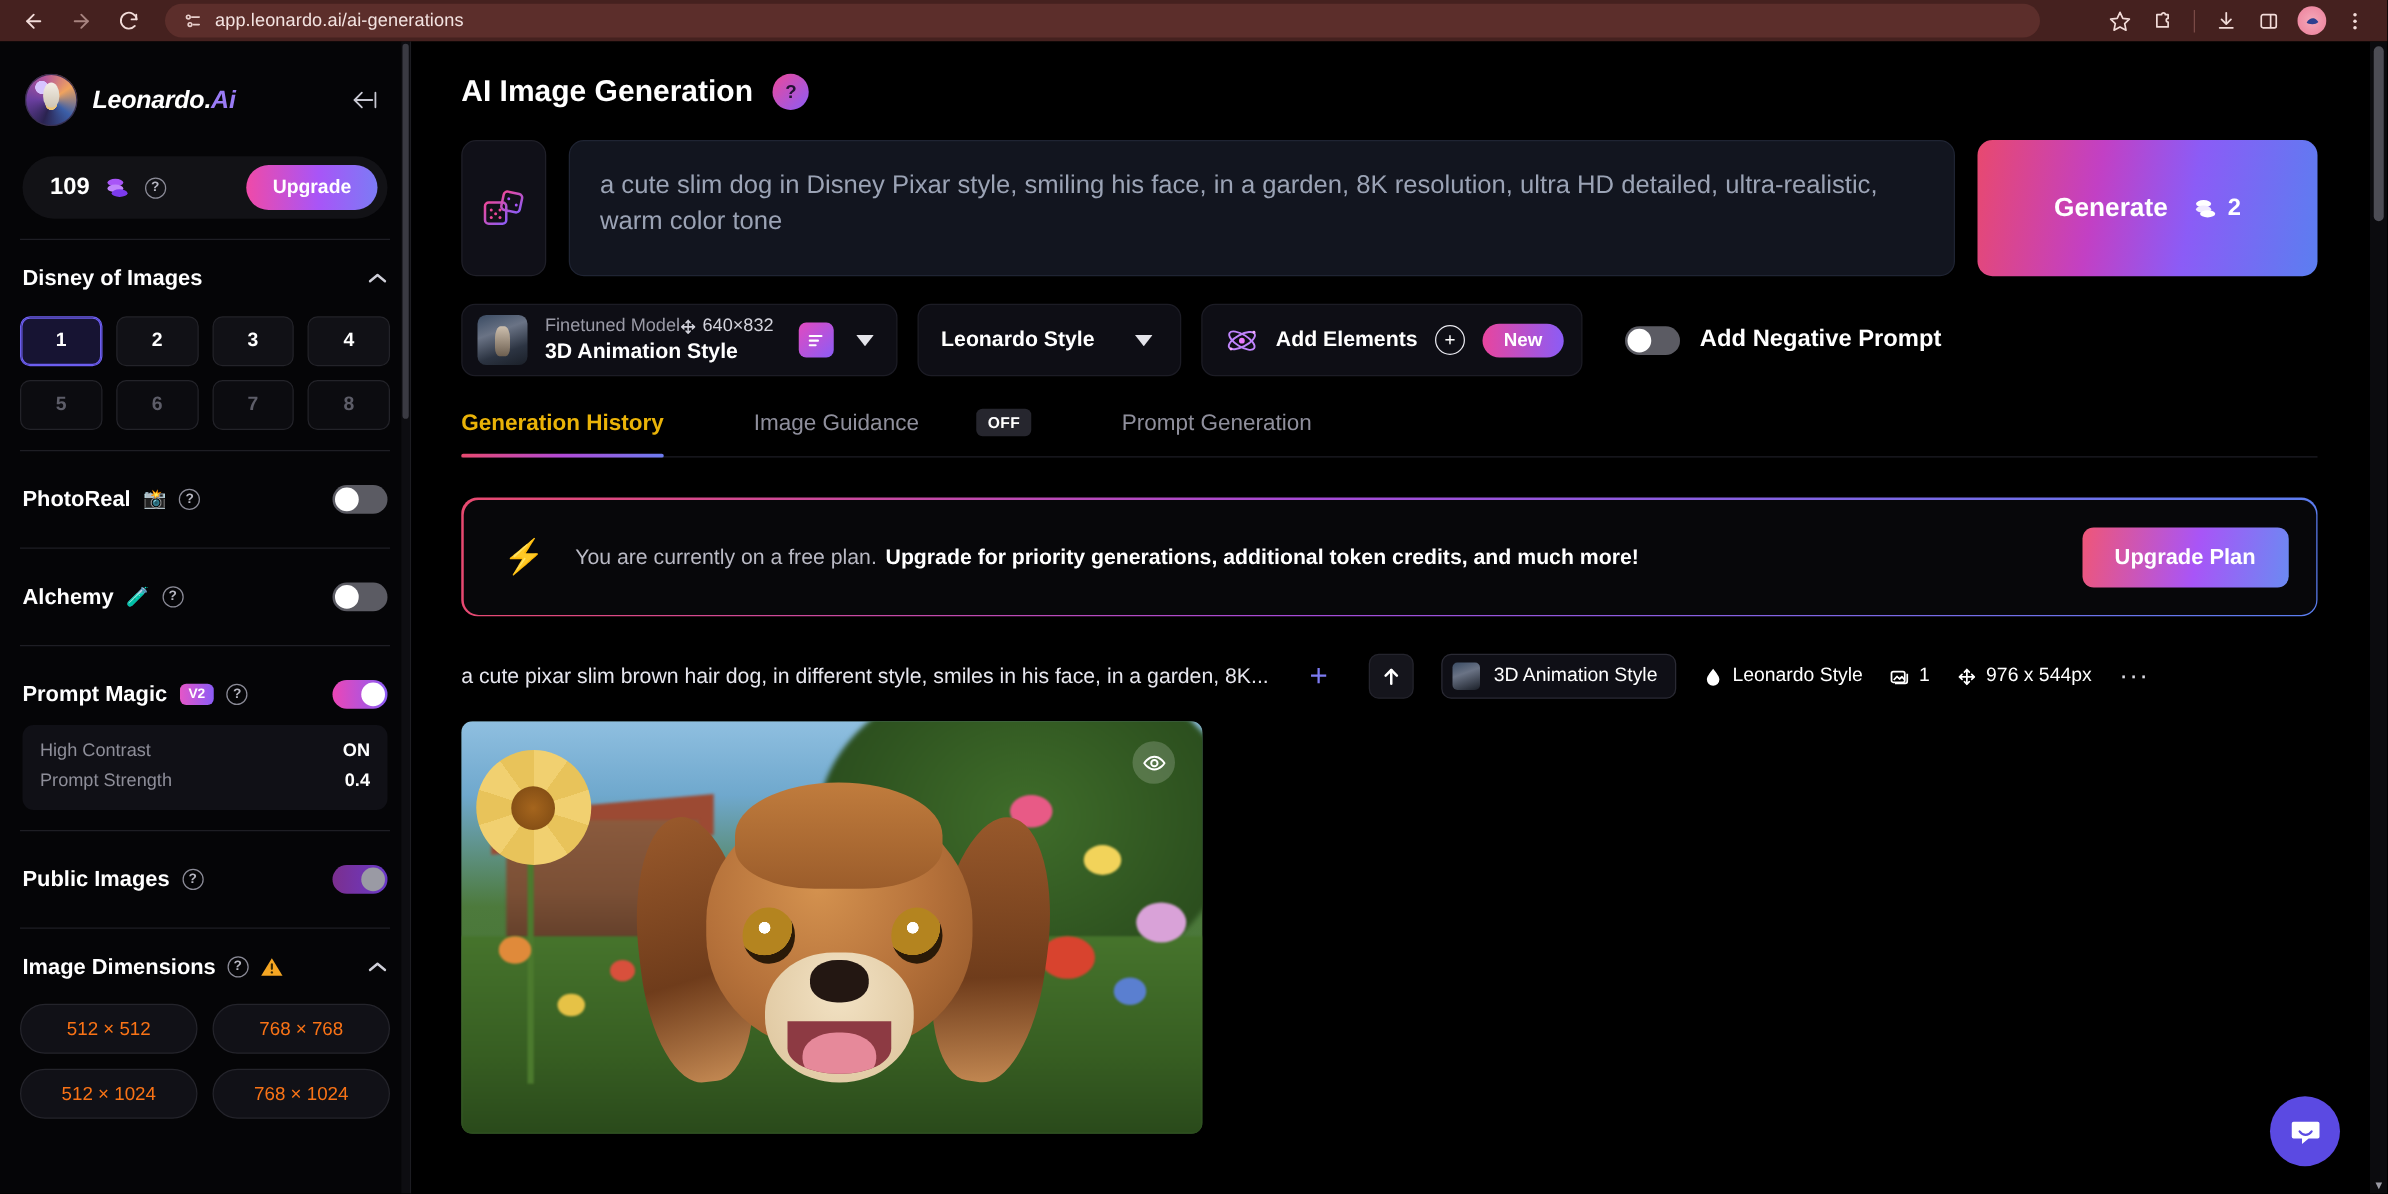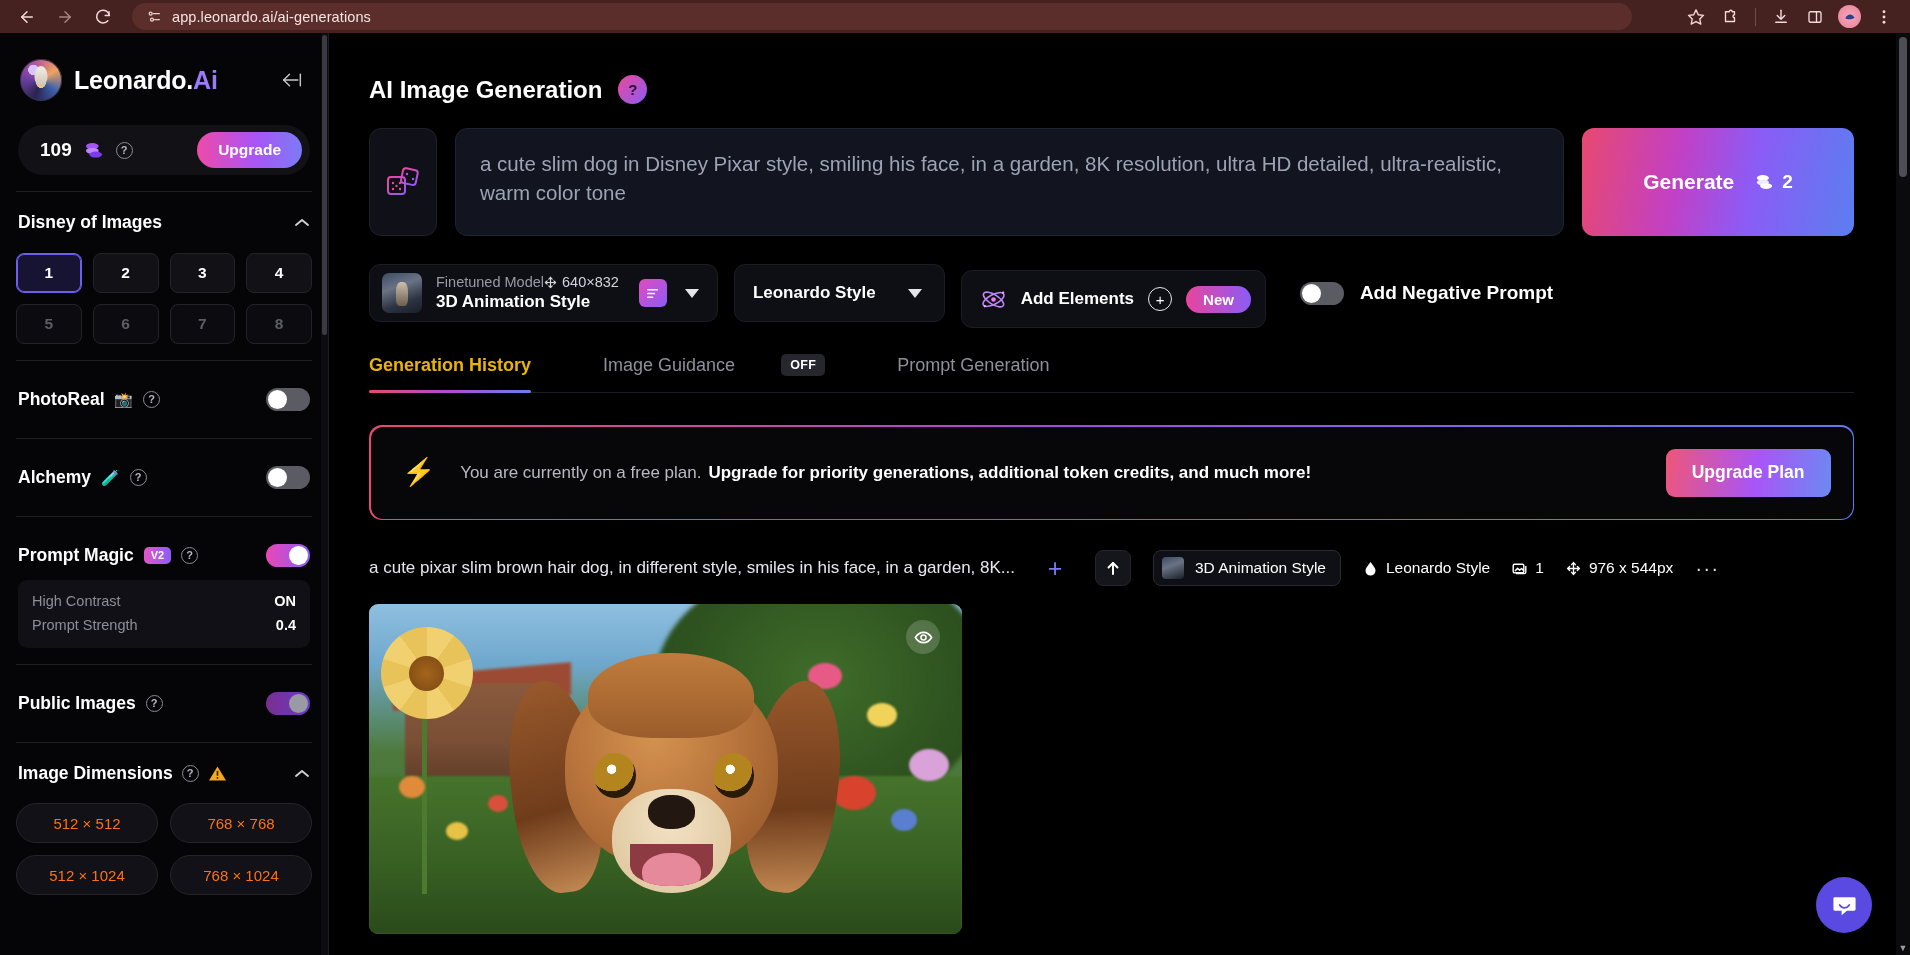--- a/index.html
+++ b/index.html
@@ -76,21 +76,21 @@
       conic-gradient(from 200deg, #2a2350, #6b3fa0, #b5589b, #f0a35e, #3c5fa8, #2a2350);
     position: relative; overflow: hidden;
     box-shadow: inset 0 0 0 1px #3a3050;
   }
   .brand-logo::after {
     content: ""; position: absolute; left: 50%; top: 16%;
     transform: translateX(-50%);
     width: 13px; height: 20px; border-radius: 50% 50% 45% 45%;
     background: linear-gradient(180deg, #f3eee6, #cfc5b4);
   }
-  .brand-name { font-size: 25px; font-weight: 700; color: #fff; letter-spacing: -.2px; }
+  .brand-name { font-size: 20px; font-weight: 700; color: #fff; letter-spacing: -.2px; font-style: italic; }
   .brand-name .ai { color: #9a7bf5; }
   .collapse-btn {
     margin-left: auto; color: #c7c7d1; cursor: pointer;
     display: flex; align-items: center; font-size: 21px; padding: 4px;
   }
   .collapse-btn svg { width: 24px; height: 20px; }
 
   .credit-pill {
     margin: 24px 2px 0 2px; height: 50px;
     background: #121216; border-radius: 25px;
@@ -190,21 +190,21 @@
     color: #f97316; font-size: 15px; font-weight: 400;
     display: flex; align-items: center; justify-content: center;
     cursor: pointer; font-family: inherit;
   }
 
   
   .main {
     flex: 1; height: 100%; position: relative;
     overflow: hidden; background: #000;
   }
-  .main-inner { padding: 16px 56px 0 40px; }
+  .main-inner { padding: 0 56px 0 40px; }
 
   .page-title-row {
     display: flex; align-items: center; gap: 16px;
     padding: 26px 0 0 0;
   }
   .page-title { font-size: 24px; font-weight: 700; color: #fff; }
   .title-help {
     width: 29px; height: 29px; border-radius: 50%;
     background: linear-gradient(135deg, #ec4899, #8b5cf6);
     color: #241235; font-size: 15px; font-weight: 700;
@@ -281,21 +281,21 @@
     border-radius: 11px; height: 58px;
     display: flex; align-items: center; gap: 28px;
     padding: 0 18px; cursor: pointer; min-width: 196px;
   }
   .style-card .label { font-size: 17px; font-weight: 700; color: #fff; }
 
   .elements-card {
     background: #0e0e15; border: 1px solid #1c1c25;
     border-radius: 11px; height: 58px;
     display: flex; align-items: center; gap: 14px;
-    padding: 0 14px 0 18px; cursor: pointer; margin-top: 12px;
+    padding: 0 14px 0 18px; cursor: pointer;
   }
   .atom-icon { width: 27px; height: 27px; flex: none; }
   .elements-card .label { font-size: 17px; font-weight: 700; color: #fff; }
   .plus-circle {
     width: 24px; height: 24px; border-radius: 50%;
     border: 1.6px solid #e8e8ef; color: #fff;
     display: flex; align-items: center; justify-content: center;
     font-size: 15px; line-height: 1; cursor: pointer; flex: none;
   }
   .new-badge {

